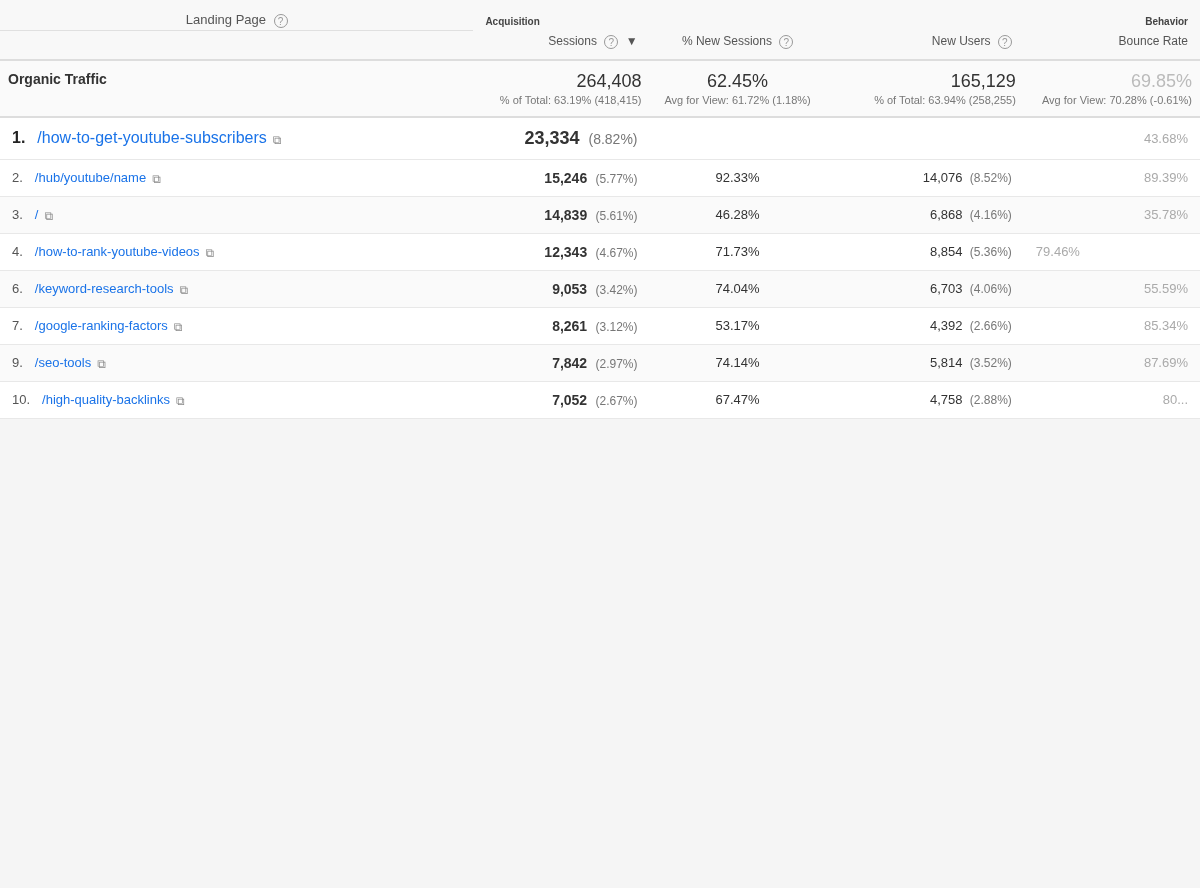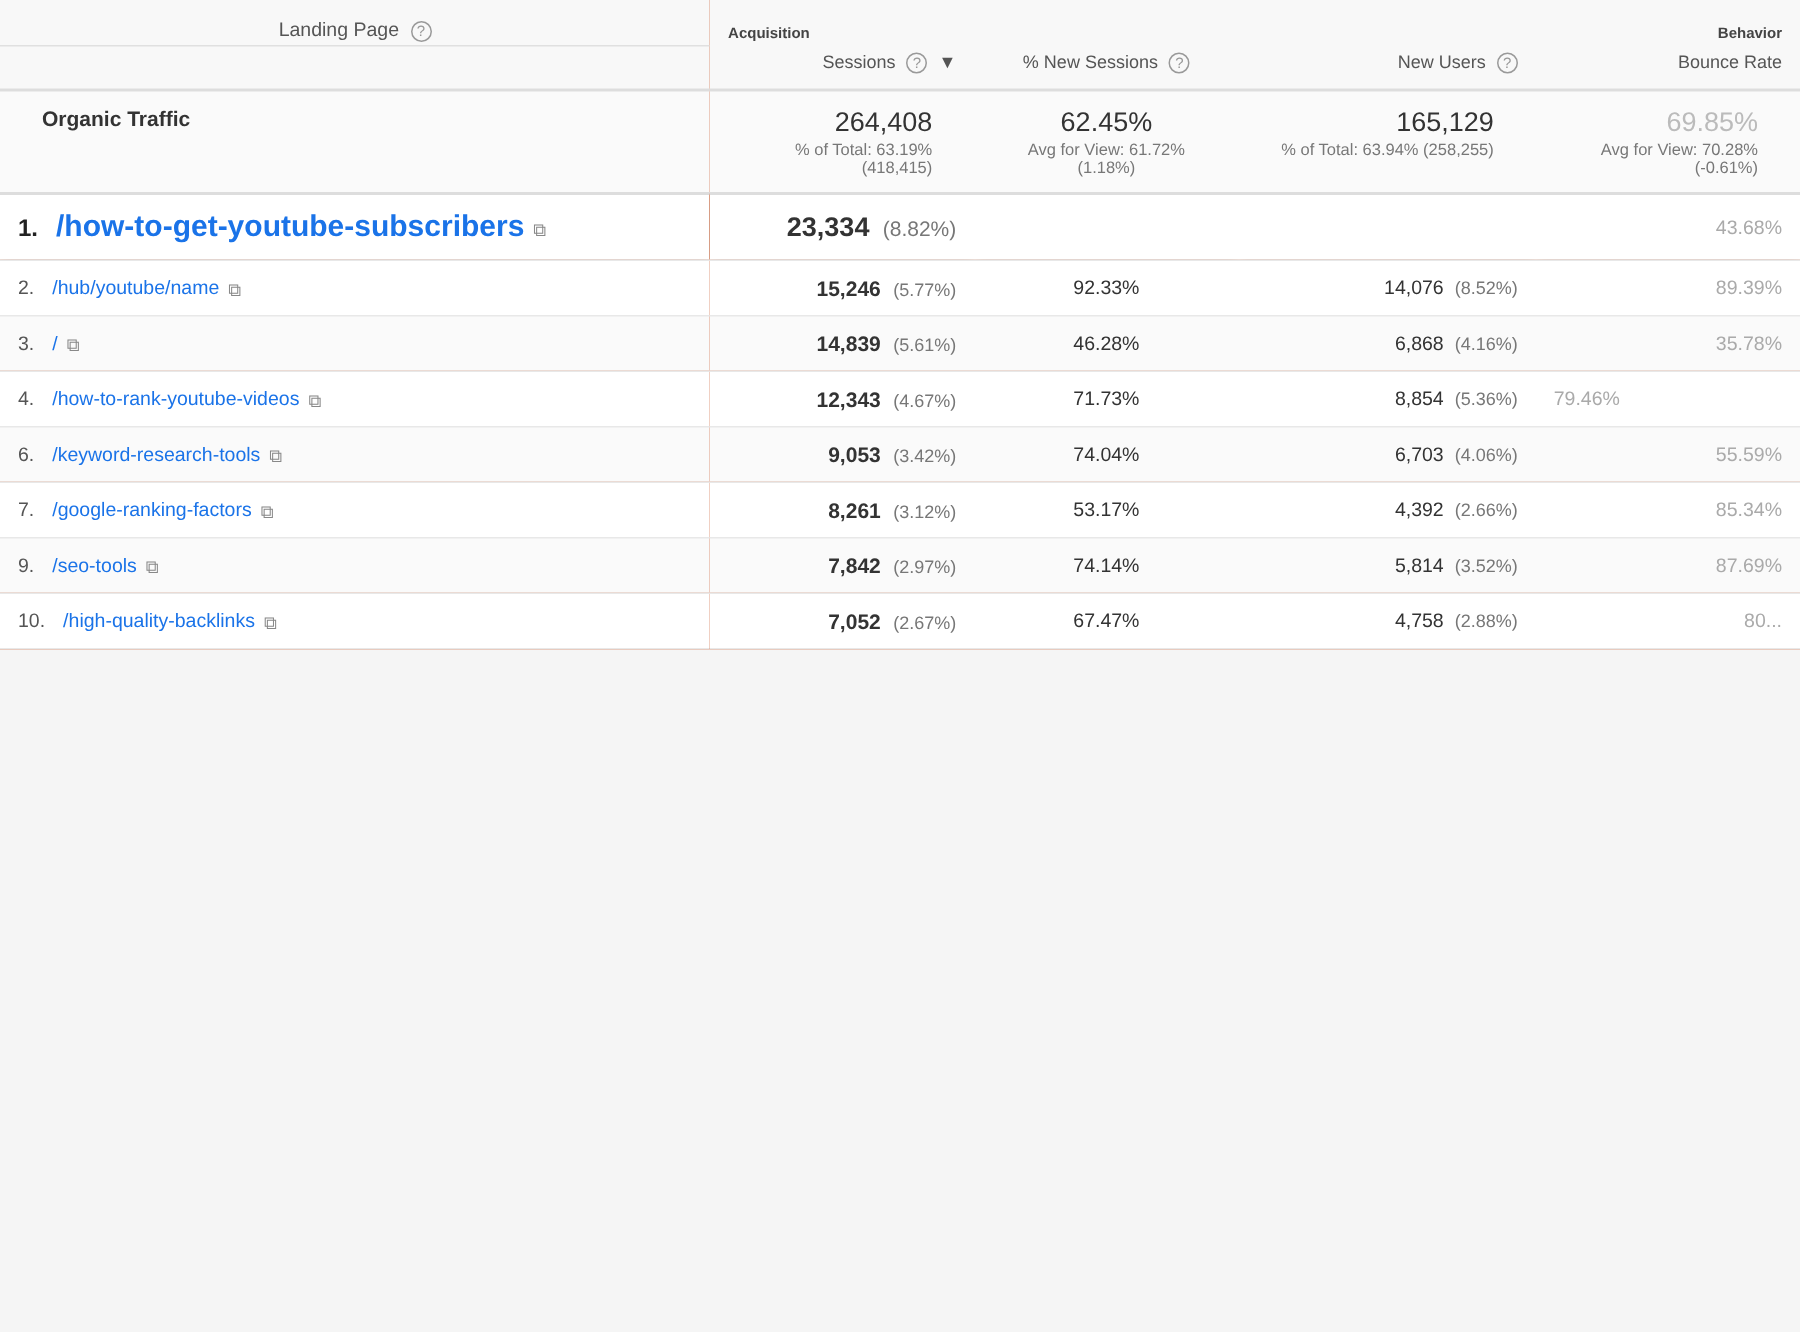--- a/index.html
+++ b/index.html
@@ -32,21 +32,21 @@
       border-bottom: 2px solid #ddd;
     }
     .header-group-label {
       font-size: 10px;
       color: #444;
       font-weight: bold;
     }
     
     .organic-row td {
       background: #fafafa;
-      padding: 10px 28px;
+      padding: 10px 8px;
       vertical-align: top;
       border-bottom: 2px solid #ddd;
       margin-top: 22px;
     }
     .organic-label {
       font-weight: bold;
       font-size: 14px;
       color: #333;
     }
     .organic-main {
@@ -152,22 +152,22 @@
       vertical-align: middle;
     }
     
     .highlight-row .sessions-val {
       font-size: 18px;
     }
     .highlight-row .sessions-pct {
       font-size: 14px;
     }
     .highlight-row .page-link {
-      font-size: 20px;
-      font-weight: bold;
+      font-size: 16px;
+      font-weight: normal;
     }
     .highlight-row .row-num {
       font-size: 16px;
       font-weight: bold;
     }
     .acquisition-header {
       border-bottom: none;
     }
     .behavior-header {
       border-bottom: none;

